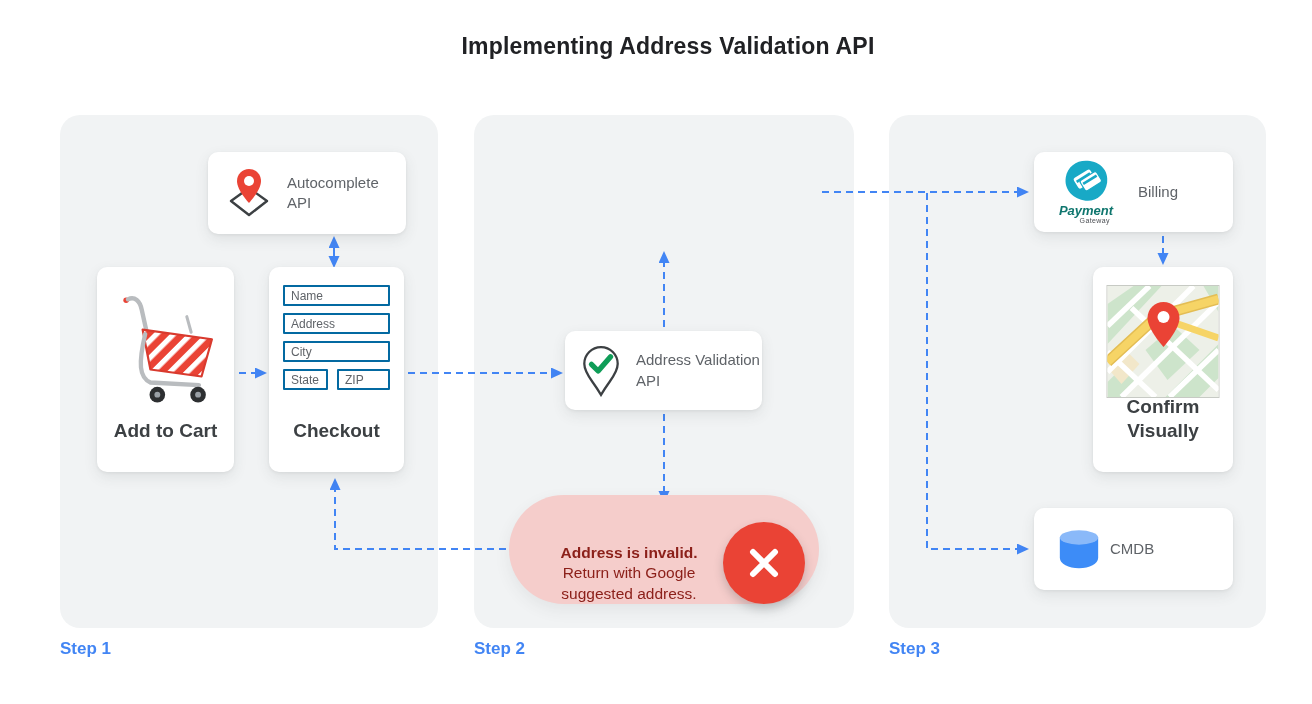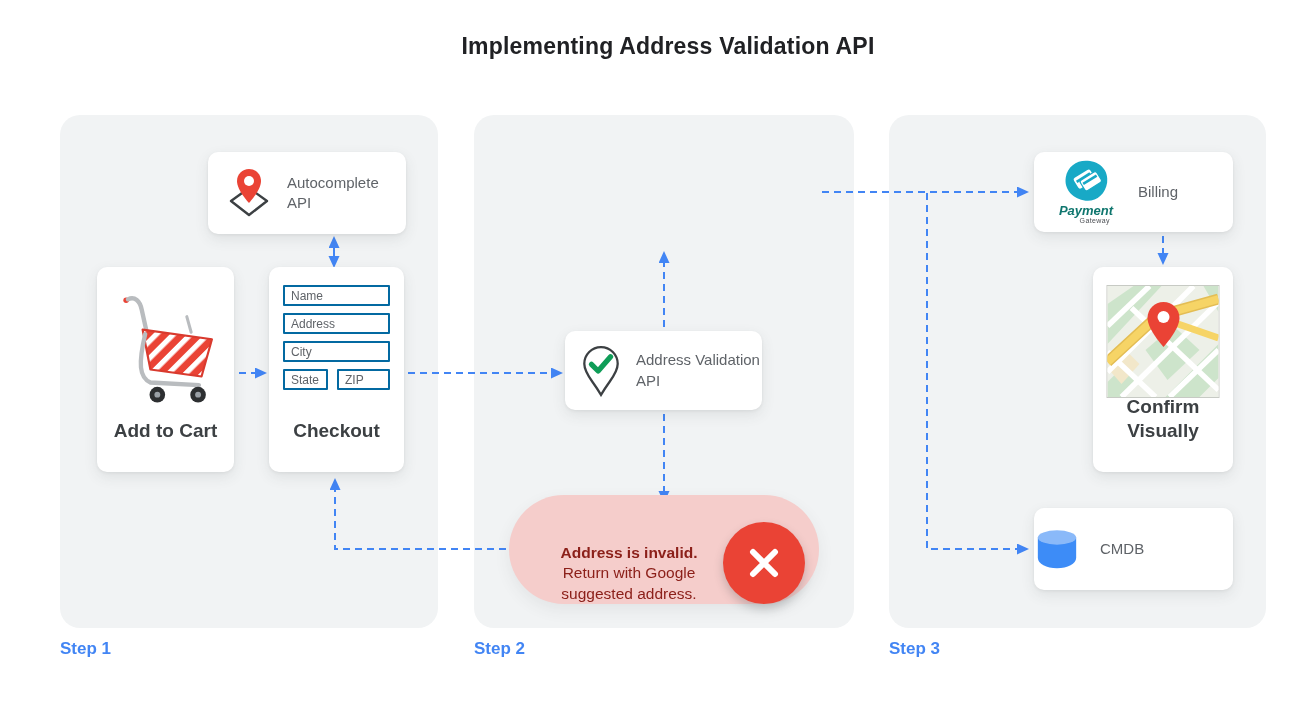--- a/index.html
+++ b/index.html
@@ -89,21 +89,21 @@
   .pg-logo{display:flex;flex-direction:column;align-items:center;width:64px;}
   .pg-title{font-size:13px;font-weight:700;font-style:italic;color:#0f766e;line-height:1;margin-top:1px;width:100%;text-align:center;}
   .pg-sub{font-size:7px;color:#4a4d52;line-height:1.2;width:100%;text-align:right;padding-right:8px;box-sizing:border-box;letter-spacing:.4px;}
 
   .confirm-card{left:1081px;top:267px;width:140px;height:205px;}
   .map-frame{
     position:absolute;left:50%;top:18px;transform:translateX(-50%);
     width:113px;height:113px;border:1px solid #c7cac4;box-sizing:border-box;
   }
   .cmdb-card{left:1022px;top:508px;width:199px;height:82px;}
-  .cmdb-card .card-row{height:100%;gap:20px;}
+  .cmdb-card .card-row{height:100%;padding-left:22px;gap:8px;}
 
   .store-label{
     position:absolute;left:935px;top:340px;width:108px;
     font-size:15.5px;font-weight:700;color:#4285f4;line-height:1.38;
   }
 
   svg{display:block;}
   .arrows{position:absolute;left:0;top:0;pointer-events:none;}
 </style>
 </head>

